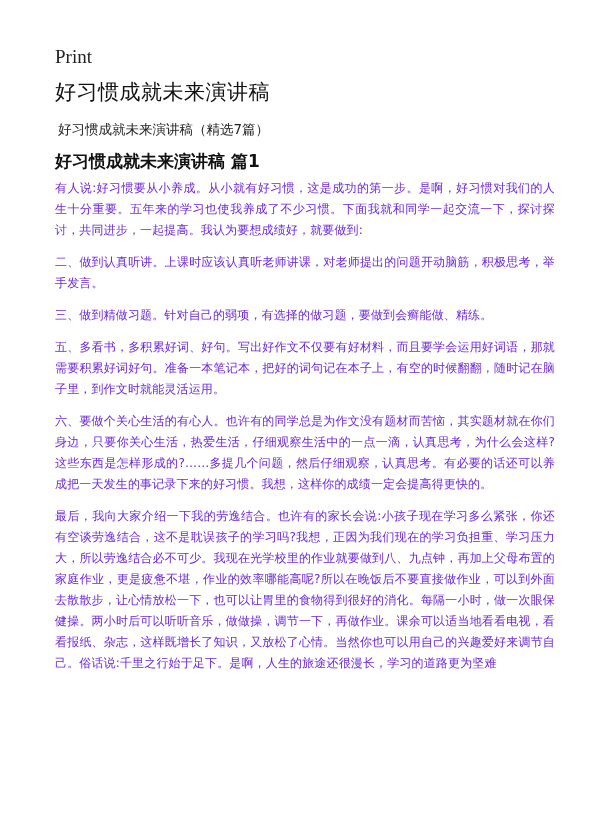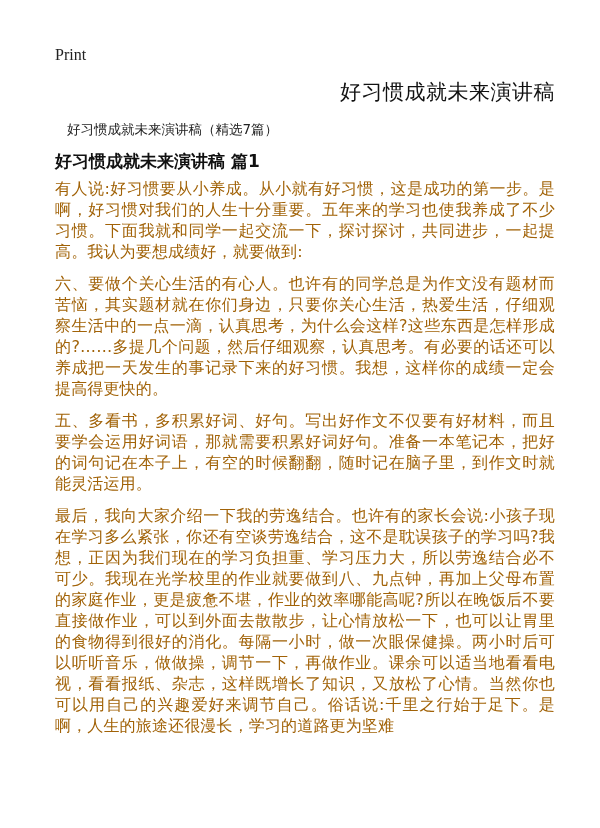--- a/index.html
+++ b/index.html
@@ -1,35 +1,37 @@
 <!DOCTYPE html>
 <html><head>
 <meta charset="utf-8">
 <style>
   html, body { margin: 0; padding: 0; background: #ffffff; }
   body { width: 600px; height: 828px; overflow: hidden; position: relative;
          font-family: "DejaVu Sans", "Liberation Sans", sans-serif; color: #1a1a1a; }
   .page { position: absolute; left: 55px; top: 0; width: 500px; }
   .print { position: absolute; top: 46px; left: 0; font-family: "Liberation Serif", "DejaVu Serif", serif;
-           font-size: 16px; color: #222; }
-  .title { position: absolute; top: 78px; left: 0; width: 500px; text-align: right;
+           font-size: 19px; color: #222; }
+  .title { position: absolute; top: 78px; left: 0; width: 500px; text-align: left;
            font-size: 21px; color: #111; letter-spacing: 0.5px; }
-  .subtitle { position: absolute; top: 121px; left: 12px; font-size: 13.5px; color: #222; }
+  .subtitle { position: absolute; top: 121px; left: 3px; font-size: 13.5px; color: #222; }
   .heading { position: absolute; top: 150px; left: 0; font-size: 17px; font-weight: bold; color: #111; }
   .body { position: absolute; top: 178px; left: 0; width: 500px; }
-  .para { font-size: 16px; line-height: 21px; margin: 0 0 11px 0; color: #a16207;
+  .para { font-size: 12px; line-height: 21px; margin: 0 0 11px 0; color: #6d28d9;
           text-align: justify; letter-spacing: 0.15px; }
 </style>
 </head>
 <body>
 
 <div class="page">
   <div class="print">Print</div>
   <div class="title">好习惯成就未来演讲稿</div>
   <div class="subtitle">好习惯成就未来演讲稿（精选7篇）</div>
   <div class="heading">好习惯成就未来演讲稿 篇1</div>
   <div class="body">
     <p class="para">有人说:好习惯要从小养成。从小就有好习惯，这是成功的第一步。是啊，好习惯对我们的人生十分重要。五年来的学习也使我养成了不少习惯。下面我就和同学一起交流一下，探讨探讨，共同进步，一起提高。我认为要想成绩好，就要做到:</p>
+    <p class="para">二、做到认真听讲。上课时应该认真听老师讲课，对老师提出的问题开动脑筋，积极思考，举手发言。</p>
+    <p class="para">三、做到精做习题。针对自己的弱项，有选择的做习题，要做到会癣能做、精练。</p>
+    <p class="para">五、多看书，多积累好词、好句。写出好作文不仅要有好材料，而且要学会运用好词语，那就需要积累好词好句。准备一本笔记本，把好的词句记在本子上，有空的时候翻翻，随时记在脑子里，到作文时就能灵活运用。</p>
     <p class="para">六、要做个关心生活的有心人。也许有的同学总是为作文没有题材而苦恼，其实题材就在你们身边，只要你关心生活，热爱生活，仔细观察生活中的一点一滴，认真思考，为什么会这样?这些东西是怎样形成的?……多提几个问题，然后仔细观察，认真思考。有必要的话还可以养成把一天发生的事记录下来的好习惯。我想，这样你的成绩一定会提高得更快的。</p>
-    <p class="para">五、多看书，多积累好词、好句。写出好作文不仅要有好材料，而且要学会运用好词语，那就需要积累好词好句。准备一本笔记本，把好的词句记在本子上，有空的时候翻翻，随时记在脑子里，到作文时就能灵活运用。</p>
     <p class="para">最后，我向大家介绍一下我的劳逸结合。也许有的家长会说:小孩子现在学习多么紧张，你还有空谈劳逸结合，这不是耽误孩子的学习吗?我想，正因为我们现在的学习负担重、学习压力大，所以劳逸结合必不可少。我现在光学校里的作业就要做到八、九点钟，再加上父母布置的家庭作业，更是疲惫不堪，作业的效率哪能高呢?所以在晚饭后不要直接做作业，可以到外面去散散步，让心情放松一下，也可以让胃里的食物得到很好的消化。每隔一小时，做一次眼保健操。两小时后可以听听音乐，做做操，调节一下，再做作业。课余可以适当地看看电视，看看报纸、杂志，这样既增长了知识，又放松了心情。当然你也可以用自己的兴趣爱好来调节自己。俗话说:千里之行始于足下。是啊，人生的旅途还很漫长，学习的道路更为坚难</p>
   </div>
 </div>
 
 </body></html>

